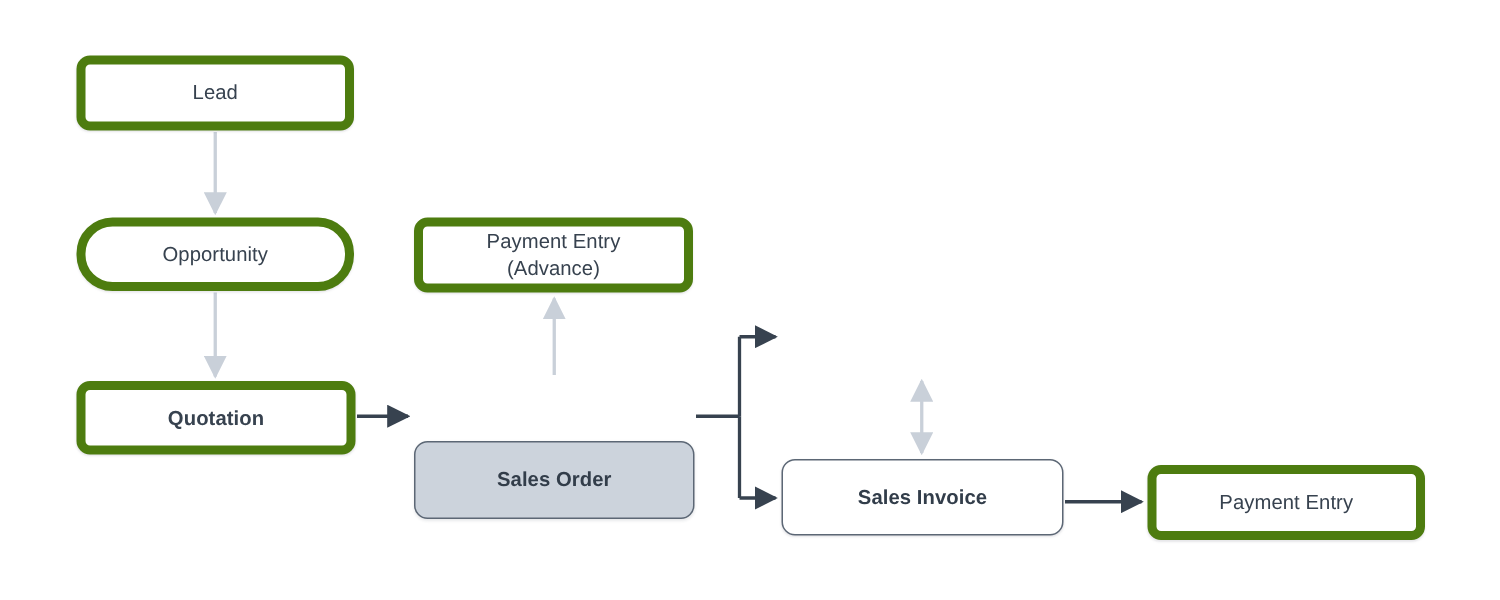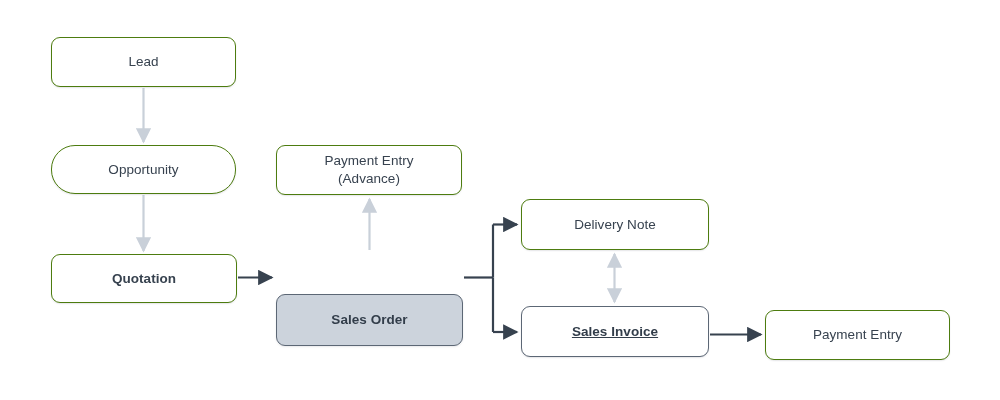--- a/index.html
+++ b/index.html
@@ -25,21 +25,21 @@
   }
   .node {
     position: absolute;
     box-sizing: border-box;
     display: flex;
     align-items: center;
     justify-content: center;
     text-align: center;
     border-radius: 9px;
     background: #ffffff;
-    border: 1px solid #4d7c0f;
+    border: 6px solid #4d7c0f;
     box-shadow: 0 1px 2px rgba(25,35,55,0.07), 0 1px 1px rgba(25,35,55,0.04);
     color: #37424f;
     font-size: 13.5px;
     line-height: 1.32;
     letter-spacing: 0.05px;
     white-space: pre-line;
     z-index: 2;
   }
   .node.highlight {
     background: #ccd3dc;
@@ -113,19 +113,18 @@
 
   <div class="node" style="left:51px; top:145px; width:185px; height:49px;border-radius:24px;">Opportunity</div>
 
   <div class="node" style="left:51px; top:254px; width:186px; height:49px;font-weight:bold;">Quotation</div>
 
   <div class="node" style="left:276px; top:145px; width:186px; height:50px;">Payment Entry
 (Advance)</div>
 
   <div class="node highlight" style="left:276px; top:251px; width:187px; height:52px;margin-top:43px;">Sales Order</div>
 
-  <div class="node" style="left:521px; top:199px; width:188px; height:51px;">Delivery Note</div>
 
-  <div class="node strong-border" style="left:521px; top:306px; width:188px; height:51px;text-decoration:underline;">Sales Invoice</div>
+  <div class="node strong-border" style="left:521px; top:306px; width:188px; height:51px;">Sales Invoice</div>
 
   <div class="node" style="left:765px; top:310px; width:185px; height:50px;">Payment Entry</div>
 
 </div>
 
 </body></html>

